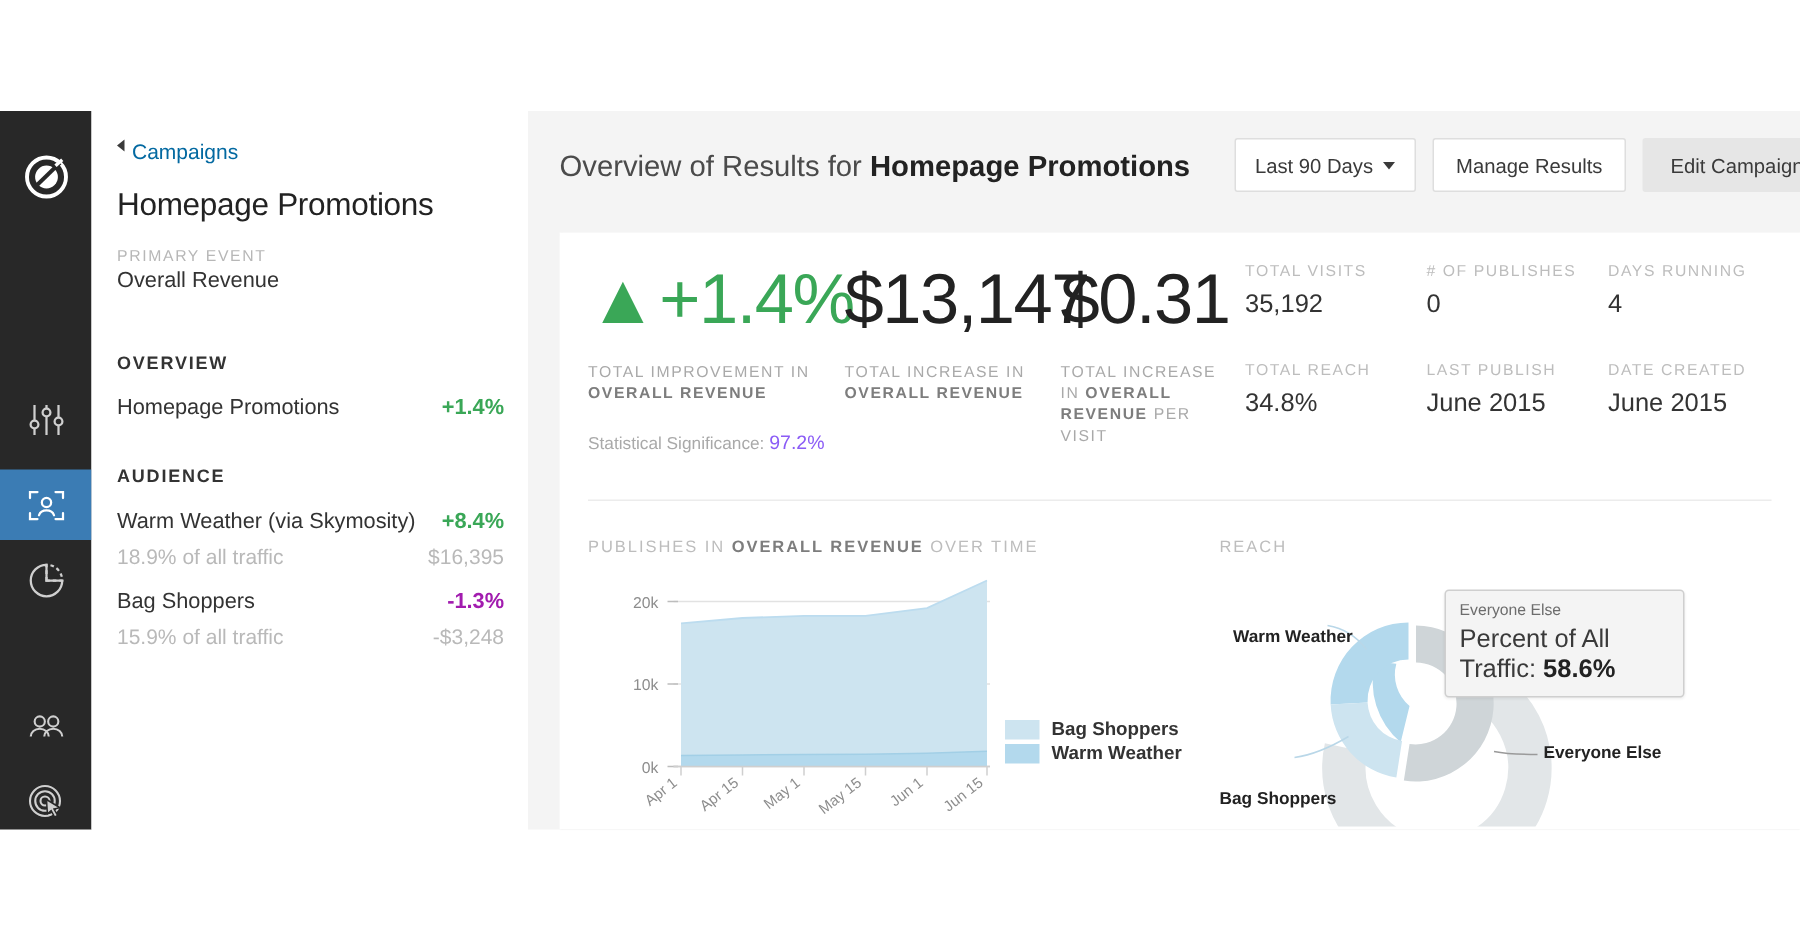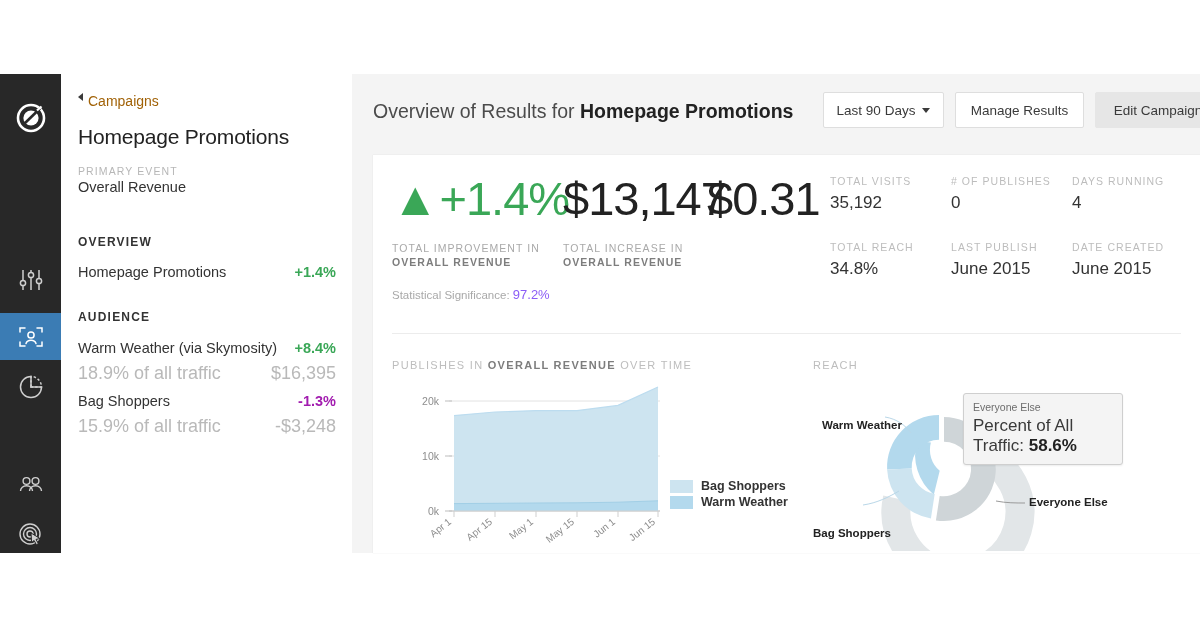--- a/index.html
+++ b/index.html
@@ -13,36 +13,36 @@
   .rail{position:absolute;left:0;top:0;width:61px;height:479px;background:#282828;}
   .rail .logo{position:absolute;left:0;top:22px;width:61px;height:44px;
               display:flex;align-items:center;justify-content:center;}
   .rail .ri{position:absolute;left:0;width:61px;height:47px;
             display:flex;align-items:center;justify-content:center;}
   .rail .ri.sel{background:#3b7cb4;}
   .rail svg{display:block;}
 
   
   .panel{position:absolute;left:61px;top:0;width:291px;height:479px;background:#ffffff;}
-  .crumb{position:absolute;left:17px;top:19px;font-size:14px;color:#a16207;
+  .crumb{position:absolute;left:17px;top:19px;font-size:14px;color:#0369a1;
          display:flex;gap:5px;}
   .crumb .tri{width:0;height:0;border-top:4px solid transparent;border-bottom:4px solid transparent;
               border-right:5px solid #3a3a3a;display:inline-block;}
   .ptitle{position:absolute;left:17px;top:51px;font-size:21px;color:#222;font-weight:400;
           letter-spacing:-.2px;}
   .plabel{position:absolute;left:17px;font-size:10.5px;color:#b7b7b7;letter-spacing:1.1px;
           font-weight:400;text-align:right;}
   .pvalue{position:absolute;left:17px;font-size:14.5px;color:#333;}
   .sechead{position:absolute;left:17px;font-size:12px;color:#333;letter-spacing:1.2px;
            font-weight:700;}
 
   .row{position:absolute;left:17px;width:258px;}
   .row .l{float:left;font-size:14.5px;color:#333;}
   .row .r{float:right;font-size:14.5px;font-weight:700;}
-  .row.sub .l,.row.sub .r{color:#b9b9b9;font-size:18px;font-weight:400;}
+  .row.sub .l,.row.sub .r{color:#b9b9b9;font-size:14px;font-weight:400;}
   .pos{color:#3aa757;}
   .neg{color:#a21caf;}
 
   
   .main{position:absolute;left:352px;top:0;width:848px;height:479px;background:#f4f4f4;}
   .mhead{position:absolute;left:21px;top:18px;right:0;height:40px;}
   .mtitle{position:absolute;left:0;top:8px;font-size:19.5px;color:#4b4b4b;font-weight:400;
           white-space:nowrap;}
   .mtitle b{color:#222;font-weight:700;}
   .btn{position:absolute;top:0;height:36px;background:#ffffff;border:1px solid #dedede;
@@ -248,20 +248,23 @@
 
         <div class="bigstat" style="left:190px;width:140px">
           <div class="bignum">$13,147</div>
           <div class="cap">
             <span>TOTAL INCREASE IN </span><b>OVERALL REVENUE</b>
           </div>
         </div>
 
         <div class="bigstat" style="left:334px;width:110px">
           <div class="bignum">$0.31</div>
+          <div class="cap">
+            <span>TOTAL INCREASE IN </span><b>OVERALL REVENUE</b><span> PER VISIT</span>
+          </div>
         </div>
 
         <div class="sig">
           <span>Statistical Significance: </span><b>97.2%</b>
         </div>
 
         <div class="kgrid">
           <div class="kcell" style="left:0;top:0">
             <div class="klab">TOTAL VISITS</div>
             <div class="kval">35,192</div>

